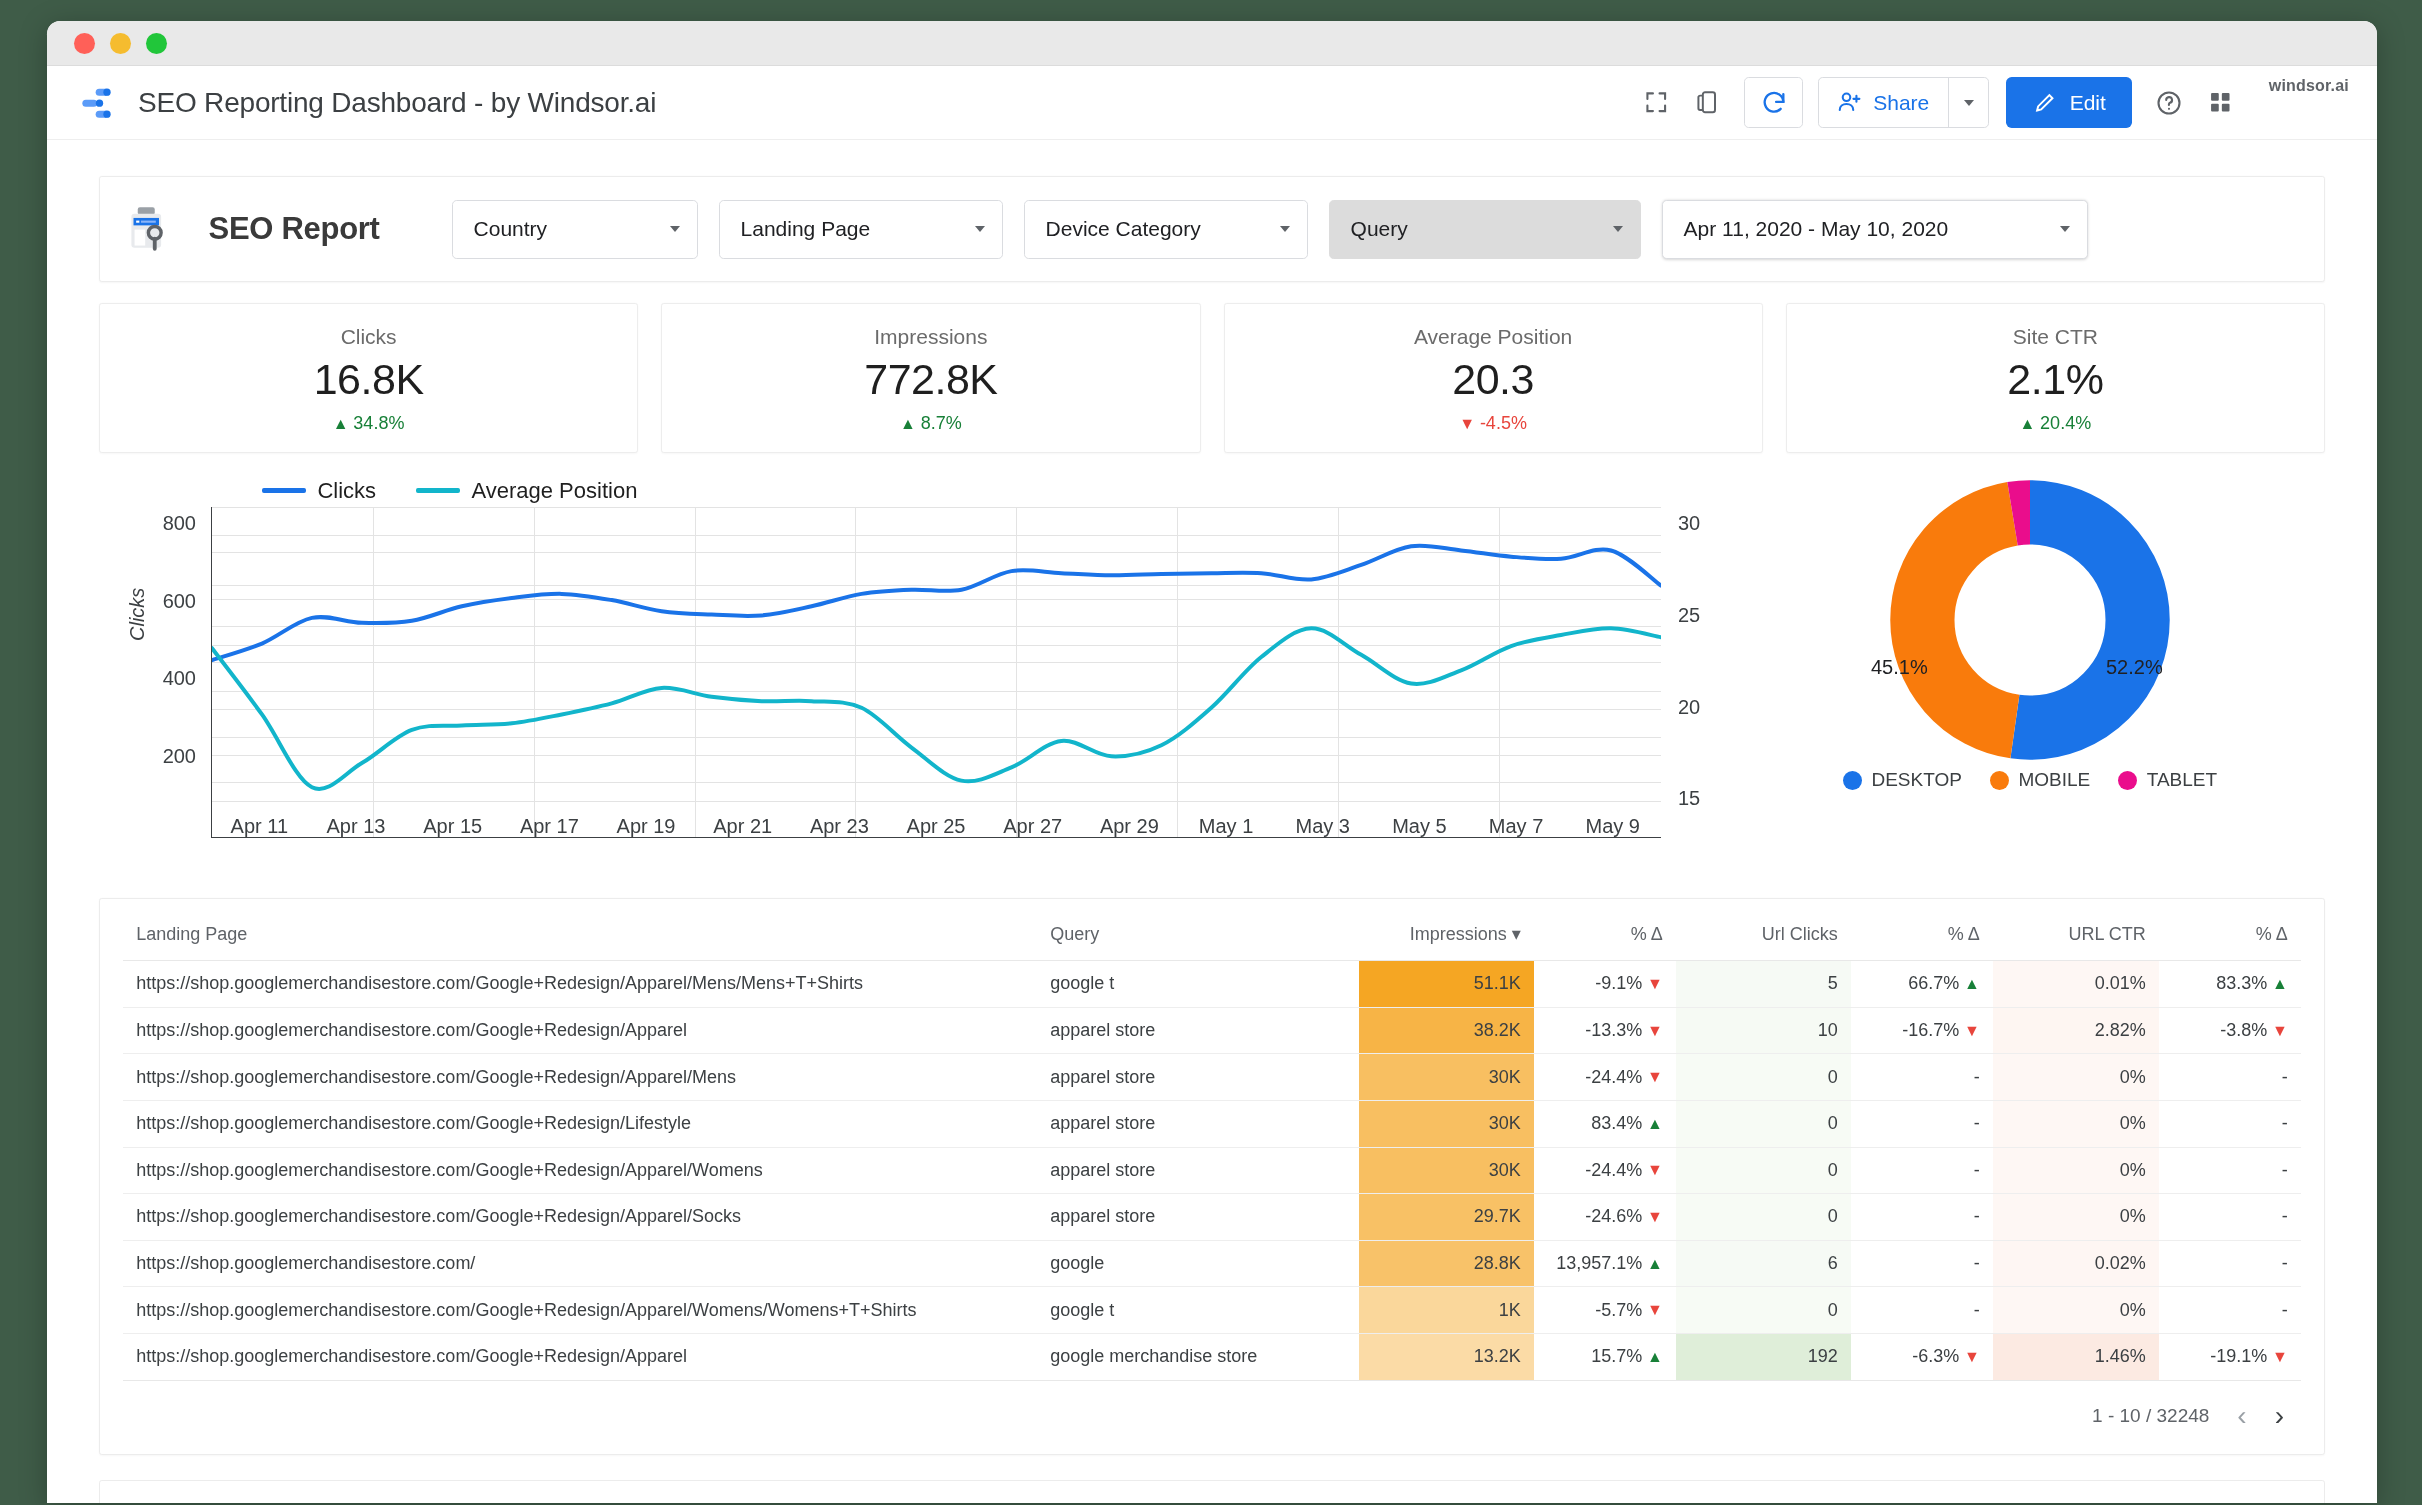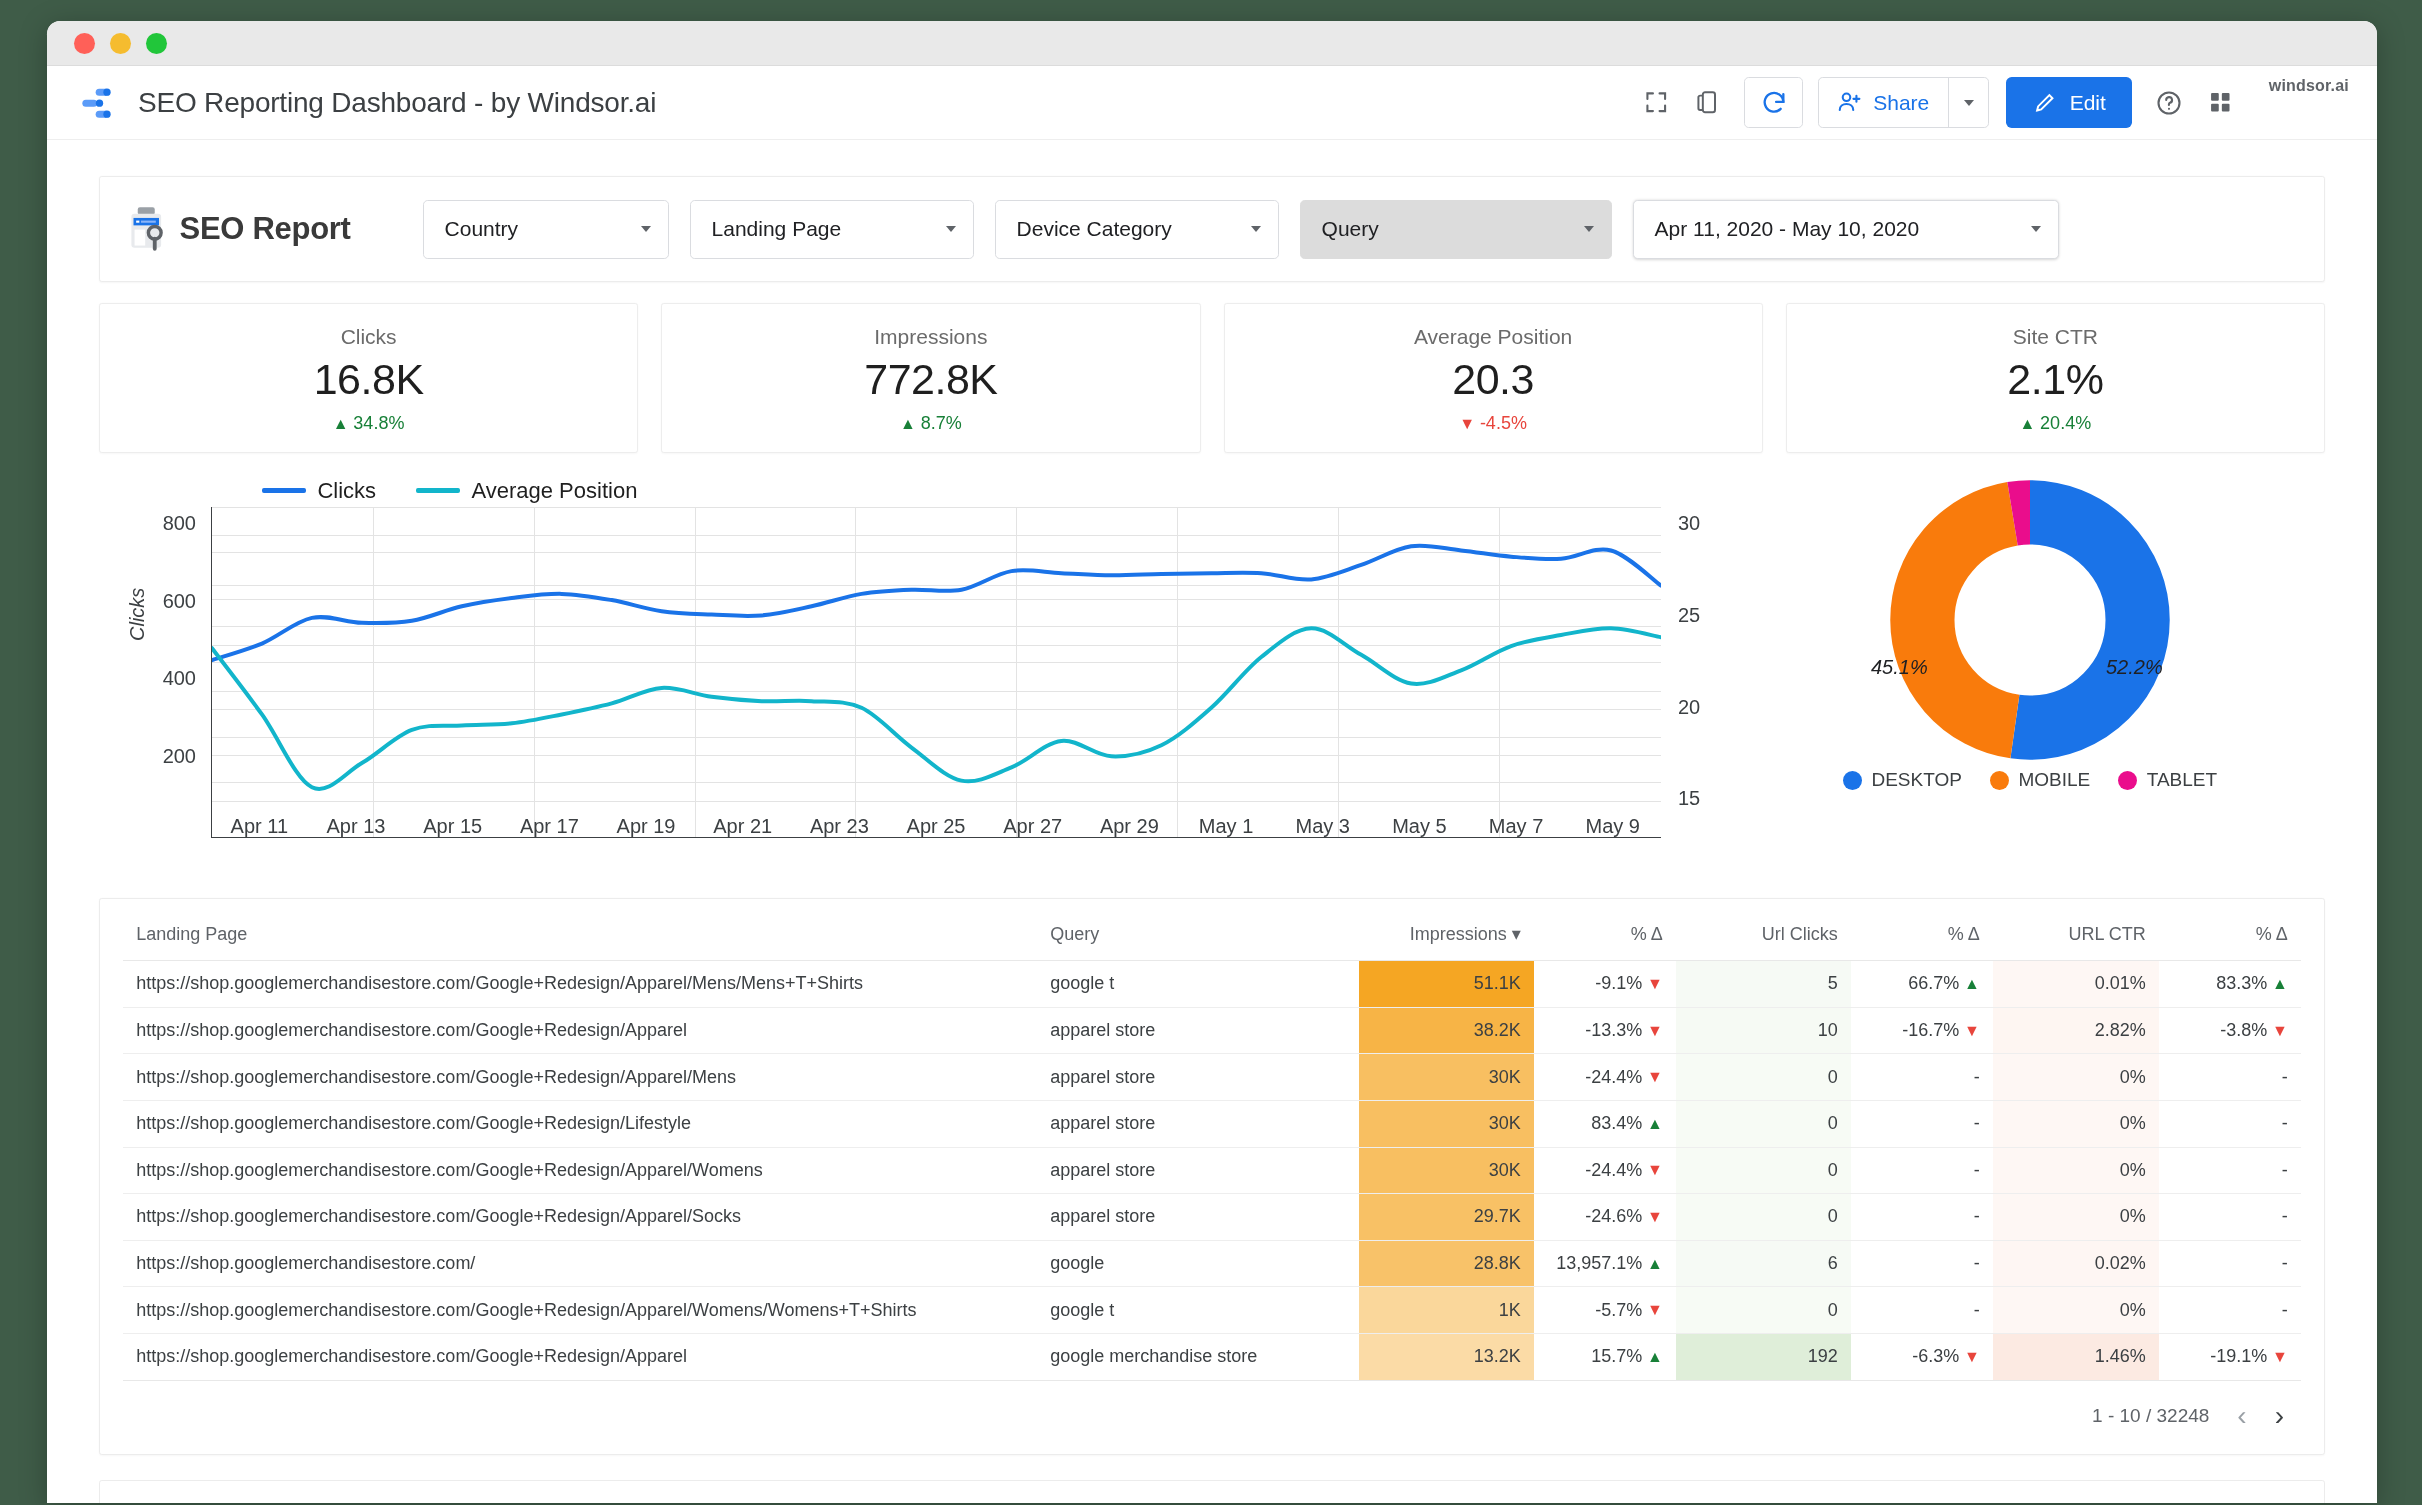--- a/index.html
+++ b/index.html
@@ -78,21 +78,21 @@
   .page { background: #fff; padding: 0; }
 
   
   .filterbar {
     margin: 36px 52px 0 52px;
     height: 106px; background: #fff;
     border: 0.9px solid #ececec; border-radius: 2.8px;
     display: flex; align-items: center; padding: 0 24.6px;
     box-shadow: 0 0.9px 1.9px rgba(0,0,0,0.04);
   }
-  .seo-brand { display: flex; align-items: center; gap: 4px; margin-right: 72px; }
+  .seo-brand { display: flex; align-items: center; gap: 33px; margin-right: 72px; }
   .seo-title { font-size: 31px; font-weight: 700; color: #3a3a3a; letter-spacing: -0.3px; }
   .ctrl {
     height: 59px; min-width: 246px;
     border: 0.9px solid #dadce0; border-radius: 4.7px; background: #fff;
     display: flex; align-items: center; justify-content: space-between;
     padding: 0 17px 0 21px; margin-right: 21px; cursor: pointer;
     font-size: 21px; color: #202124;
   }
   .ctrl.wide { min-width: 284px; }
   .ctrl.active { background: #dcdcdc; border-color: #dcdcdc; }
@@ -133,21 +133,21 @@
   .vgrid { position: absolute; top: 0; bottom: 0; width: 0.9px; background: #e3e3e3; }
   .xticks { position: absolute; left: 112px; right: 104px; top: 337px; display: flex; }
   .xtick { flex: 1; text-align: center; font-size: 20px; color: #3c4043; }
 
   
   .donutbox { width: 530px; height: 397px; position: relative; display: flex;
     flex-direction: column; align-items: center; justify-content: flex-start; }
   .donut-legend { display: flex; gap: 28px; margin-top: 7.6px; }
   .dl-item { display: flex; align-items: center; gap: 9.5px; font-size: 19px; color: #3c4043; }
   .dl-dot { width: 19px; height: 19px; border-radius: 50%; }
-  .slice-label { position: absolute; font-size: 20px; color: #202124; font-style: italic; }
+  .slice-label { position: absolute; font-size: 20px; color: #202124; }
 
   
   .tablecard {
     margin: 23px 52px 0 52px; background: #fff;
     border: 0.9px solid #ececec; border-radius: 2.8px;
     box-shadow: 0 0.9px 1.9px rgba(0,0,0,0.03);
     padding: 0 23px 0 23px;
   }
   table { width: 100%; border-collapse: collapse; table-layout: fixed; }
   th {

